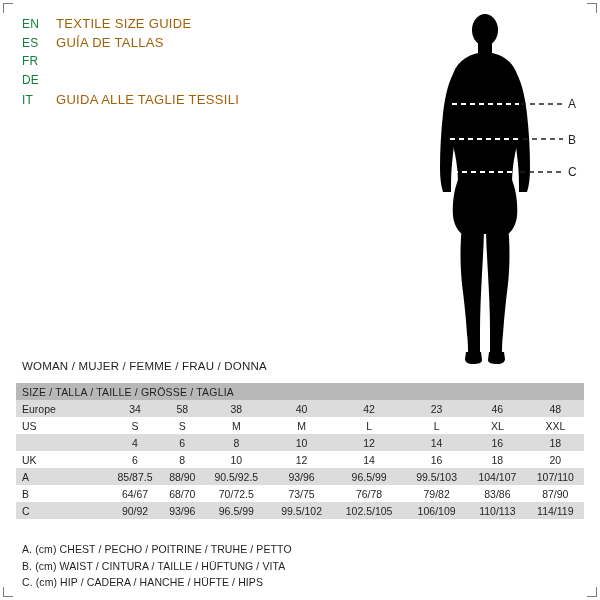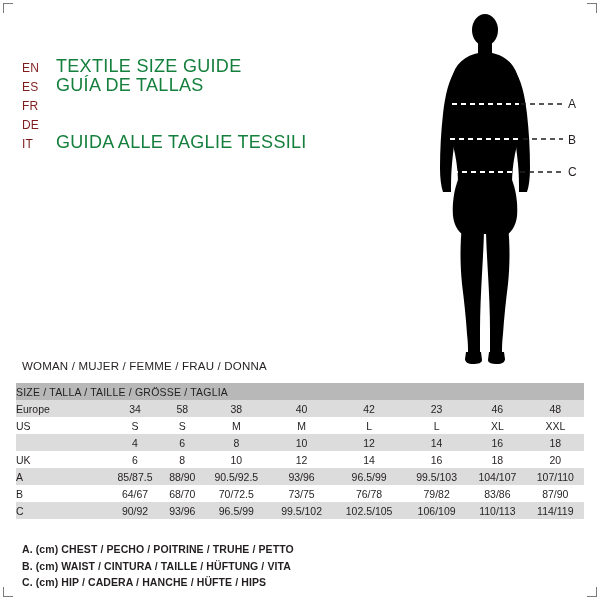--- a/index.html
+++ b/index.html
@@ -24,27 +24,26 @@
   .lang-row {
     display: flex;
     align-items: baseline;
     height: 19px;
     line-height: 19px;
   }
   .lang-code {
     width: 34px;
     font-size: 12px;
     letter-spacing: 0.2px;
-    color: #7f1d1d;
-    margin-top: 45px;
+    color: #15803d;
   }
   .lang-title {
-    font-size: 18px;
+    font-size: 13px;
     letter-spacing: 0.3px;
-    color: #15803d;
+    color: #a16207;
   }
 
   
   #figure-wrap {
     position: absolute;
     left: 400px;
     top: 8px;
     width: 200px;
     height: 360px;
   }
@@ -83,21 +82,21 @@
   }
   #size-table td, #size-table th {
     padding: 0;
     height: 17px;
     text-align: center;
     font-weight: normal;
     vertical-align: middle;
   }
   #size-table .label-col {
     text-align: left;
-    padding-left: 0;
+    padding-left: 6px;
     width: 92px;
   }
   tr.header-row {
     background: #b8b8b8;
   }
   tr.header-row td {
     font-size: 10.5px;
     font-weight: normal;
     letter-spacing: 0.2px;
     height: 18px;
@@ -107,21 +106,21 @@
 
   
   #footnotes {
     position: absolute;
     left: 22px;
     top: 541px;
     width: 400px;
   }
   .footnote {
     font-size: 10.5px;
-    font-weight: bold;
+    font-weight: normal;
     letter-spacing: 0.1px;
     line-height: 16.5px;
     color: #231f20;
   }
 
   
   .corner {
     position: absolute;
     width: 10px;
     height: 10px;

